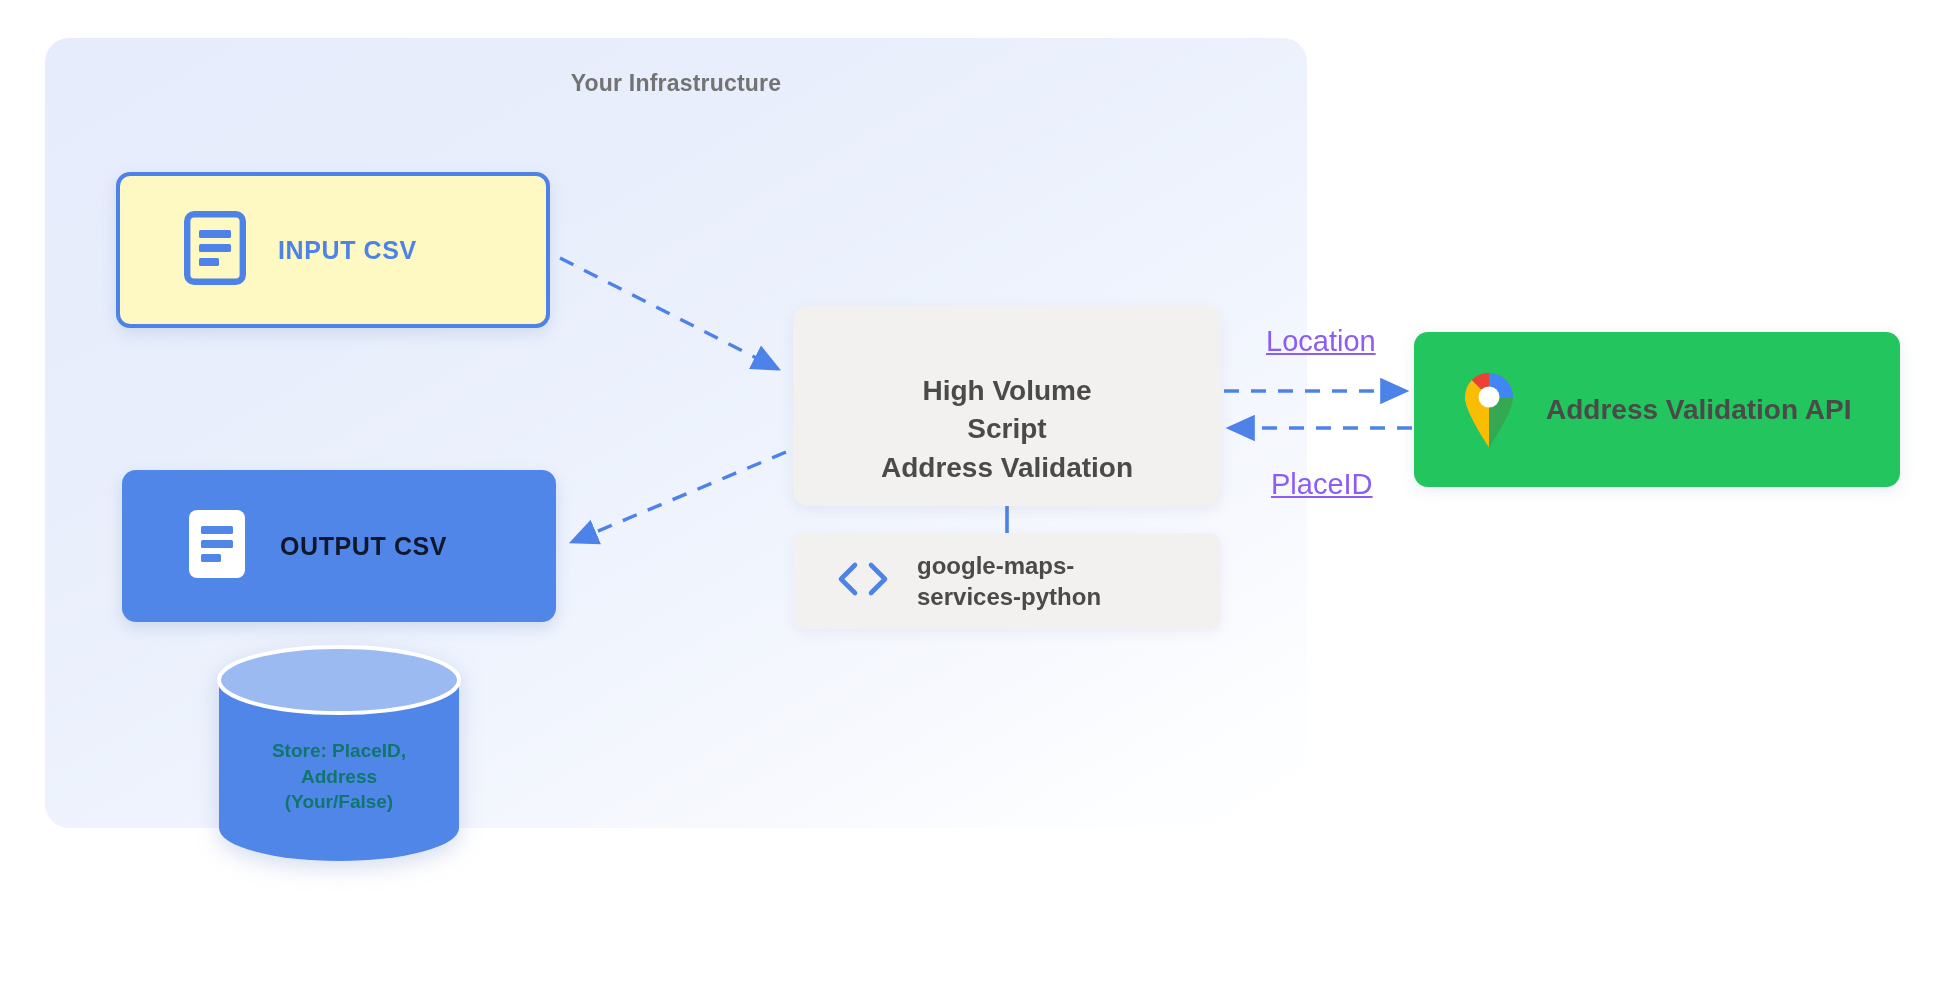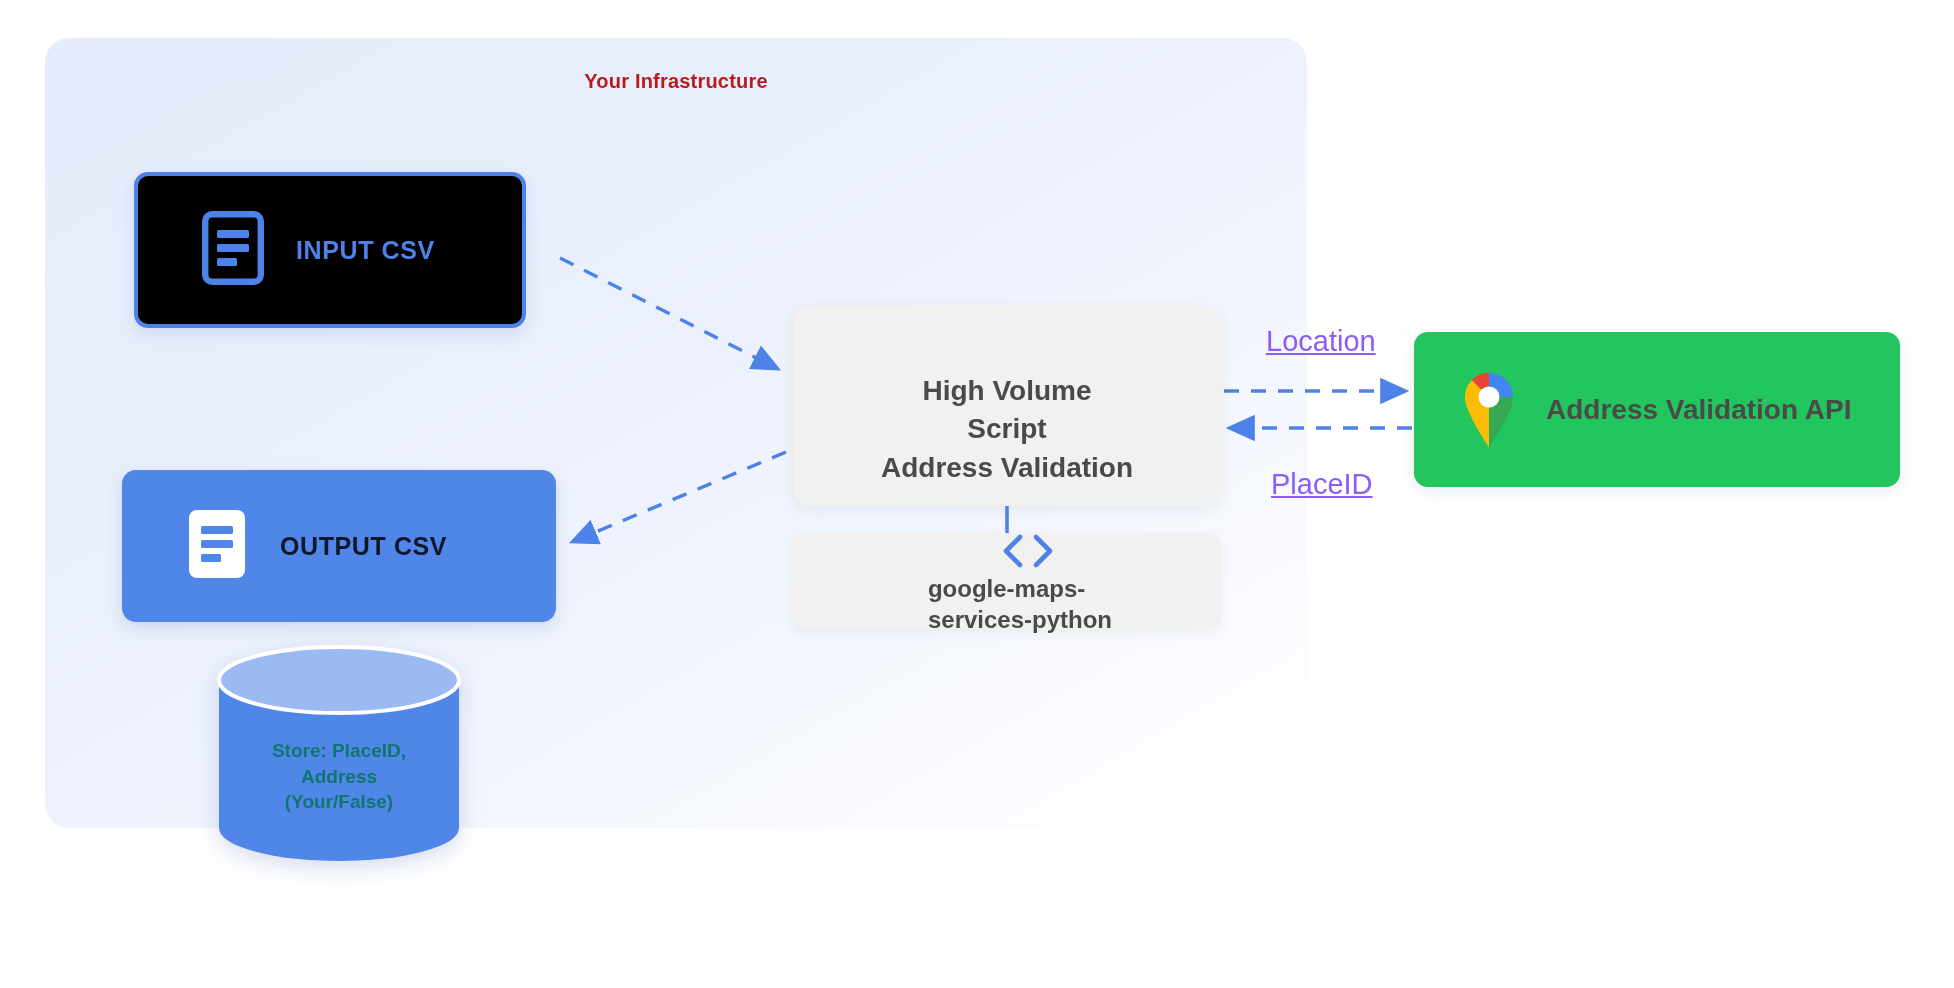--- a/index.html
+++ b/index.html
@@ -14,34 +14,34 @@
 
   
   .infra-panel{
     position:absolute;left:45px;top:38px;width:1262px;height:790px;
     border-radius:24px;
     background:linear-gradient(150deg,#e6ecfb 0%,#e8eefb 30%,#eef3fd 55%,#f7f9fe 78%,#fdfeff 92%,#ffffff 100%);
   }
   .infra-title{
     position:absolute;left:45px;top:70px;width:1262px;
     text-align:center;
-    font-size:20px;font-weight:bold;color:#b91c1c;
+    font-size:23px;font-weight:bold;color:#737373;
     letter-spacing:.2px;
   }
 
   
   .node{position:absolute;box-sizing:border-box;}
 
   .csv-box{
     display:flex;align-items:center;
     border-radius:14px;
   }
   .csv-in{
-    left:134px;top:172px;width:392px;height:156px;
-    background:#000000;border:4px solid #4d82e8;
+    left:116px;top:172px;width:434px;height:156px;
+    background:#fef9c3;border:4px solid #4d82e8;
     box-shadow:0 6px 16px rgba(90,120,190,.16);
   }
   .csv-out{
     left:122px;top:470px;width:434px;height:152px;
     background:#5186e9;
     box-shadow:0 6px 16px rgba(90,120,190,.20);
   }
   .csv-icon{margin-left:64px;flex:0 0 auto;}
   .csv-label{
     margin-left:32px;font-size:25px;font-weight:bold;letter-spacing:.6px;
@@ -60,21 +60,20 @@
   .script-text{
     font-size:28px;font-weight:bold;color:#4a4a48;line-height:1.36;margin-top:47px;
   }
 
   
   .lib-box{
     left:793px;top:533px;width:428px;height:96px;
     background:#f2f1ef;border-radius:12px;
     display:flex;align-items:center;
     box-shadow:0 4px 12px rgba(120,130,160,.10);
-    flex-direction:column;
   }
   .lib-icon{margin-left:42px;flex:0 0 auto;}
   .lib-label{
     margin-left:26px;font-size:24px;font-weight:bold;color:#4a4a48;line-height:1.3;
   }
 
   
   .api-box{
     left:1414px;top:332px;width:486px;height:155px;
     background:#22c55e;border-radius:14px;

